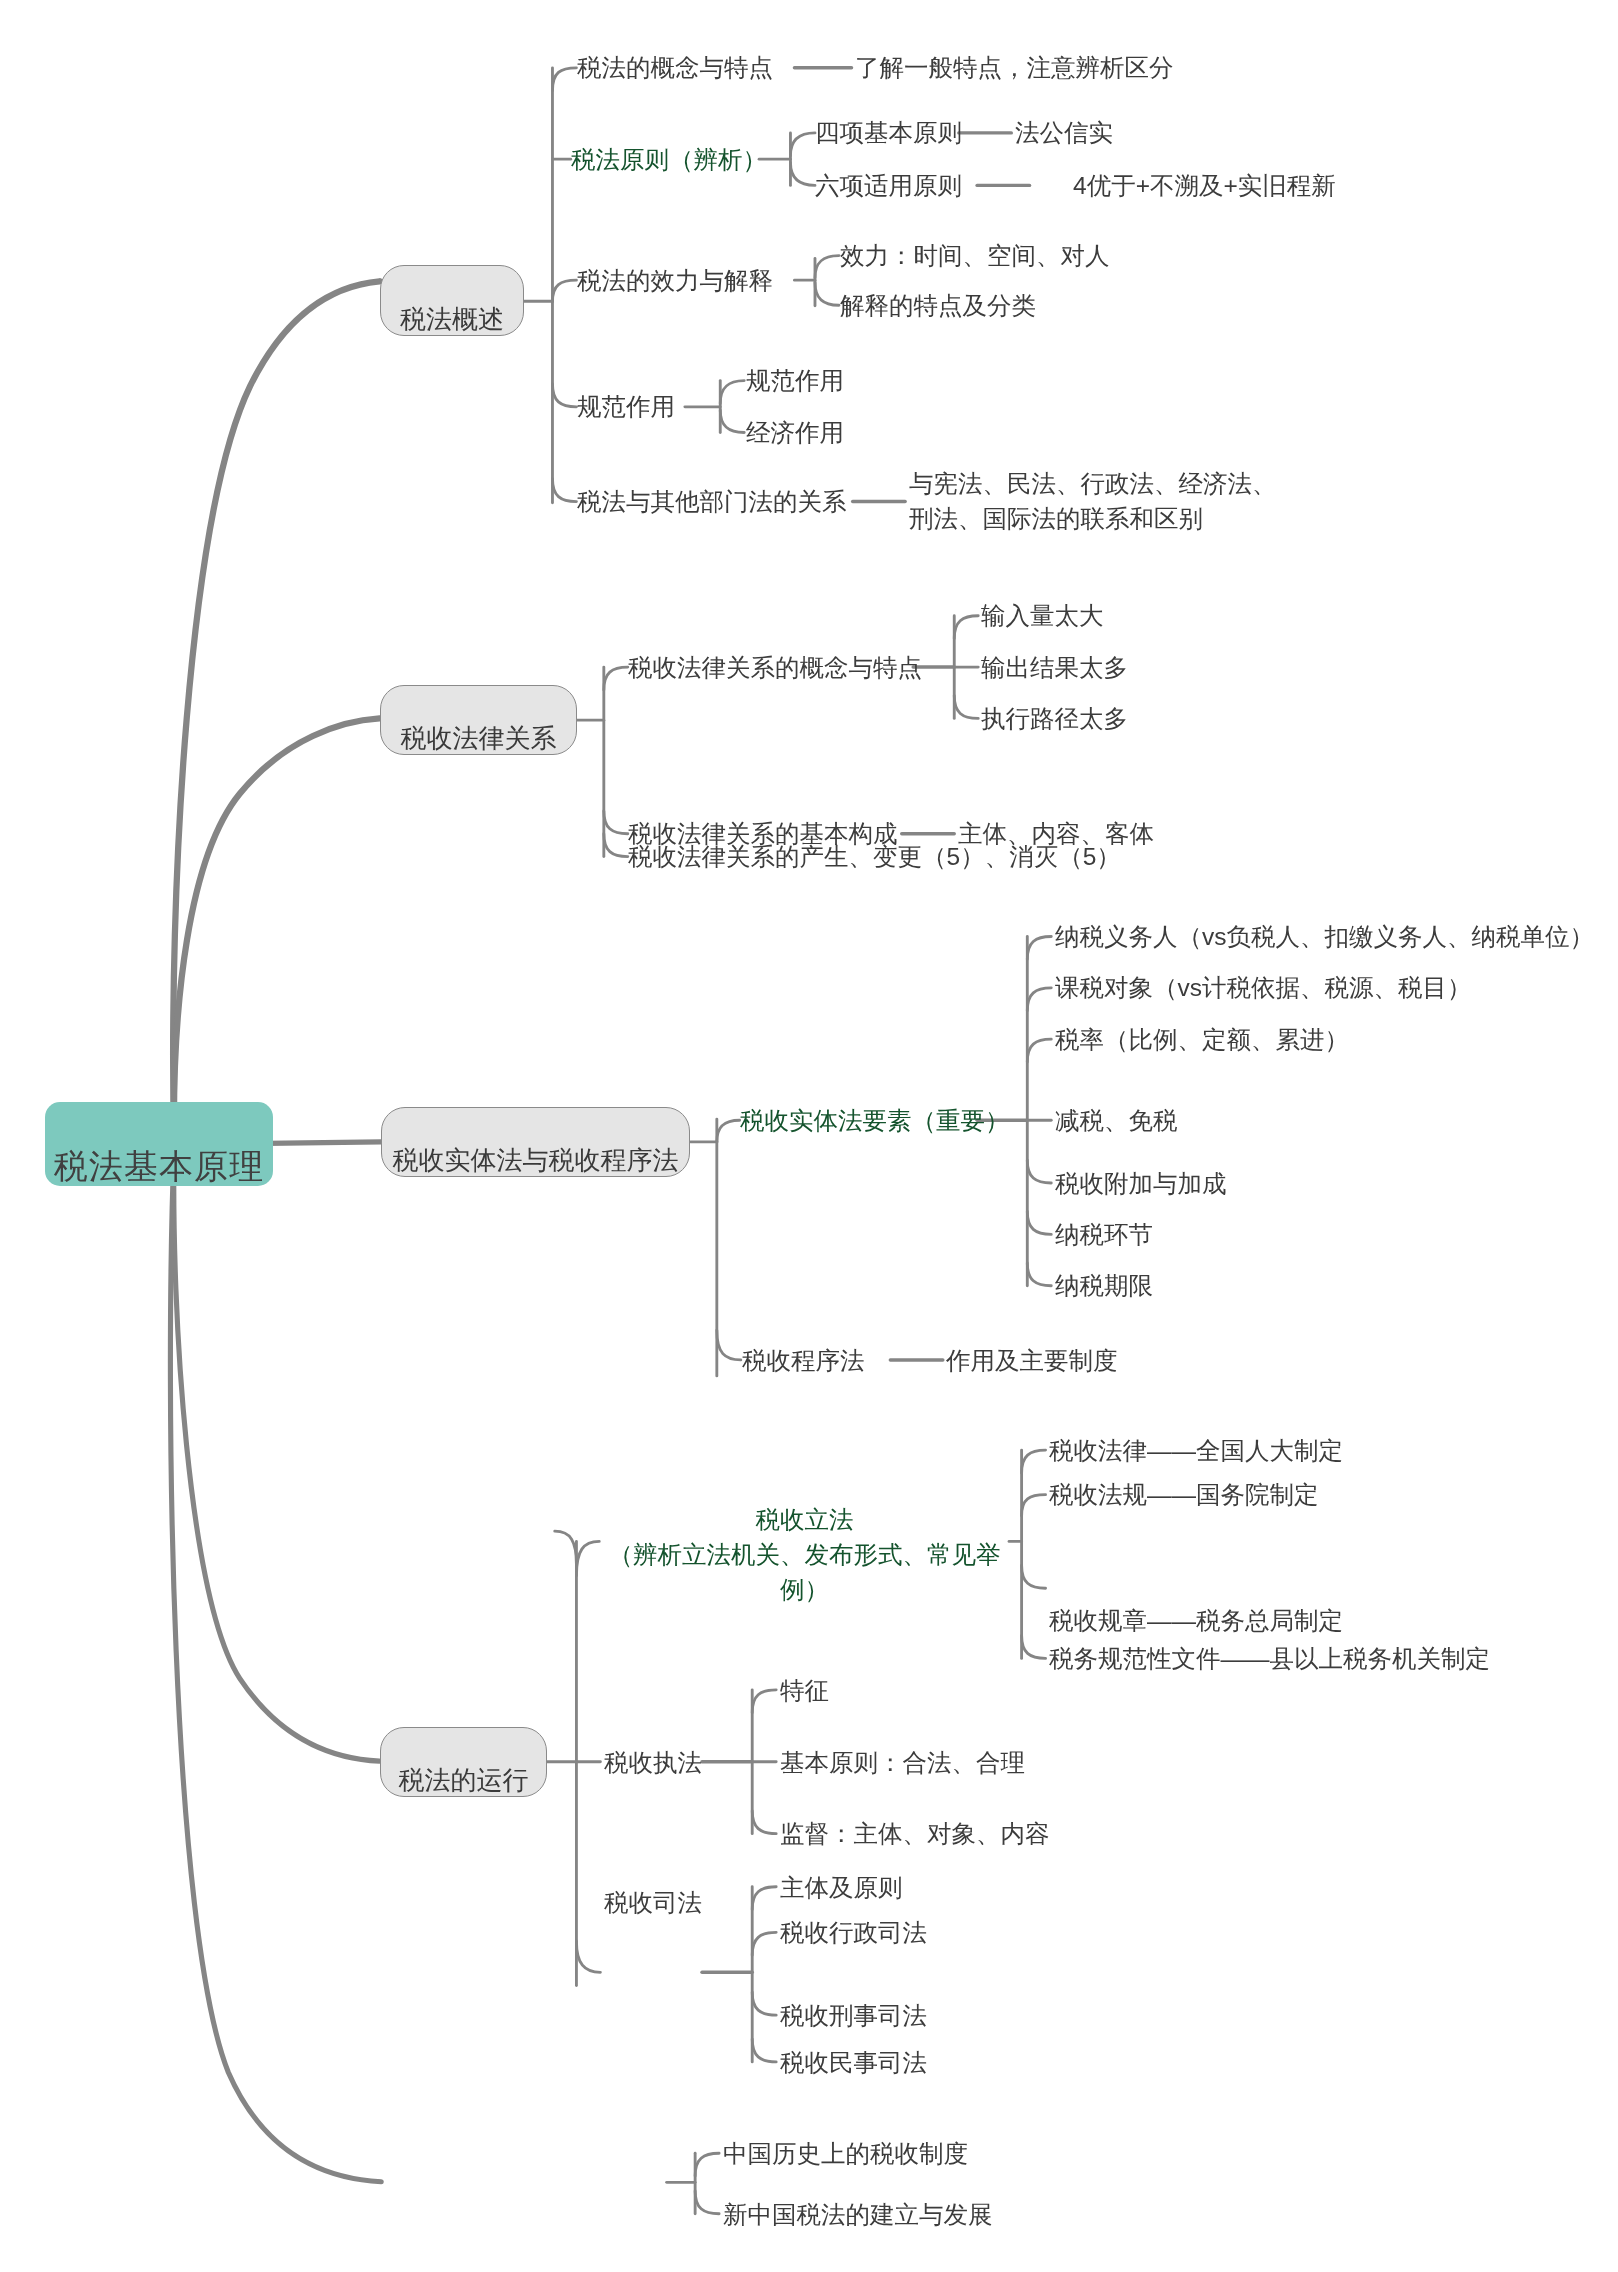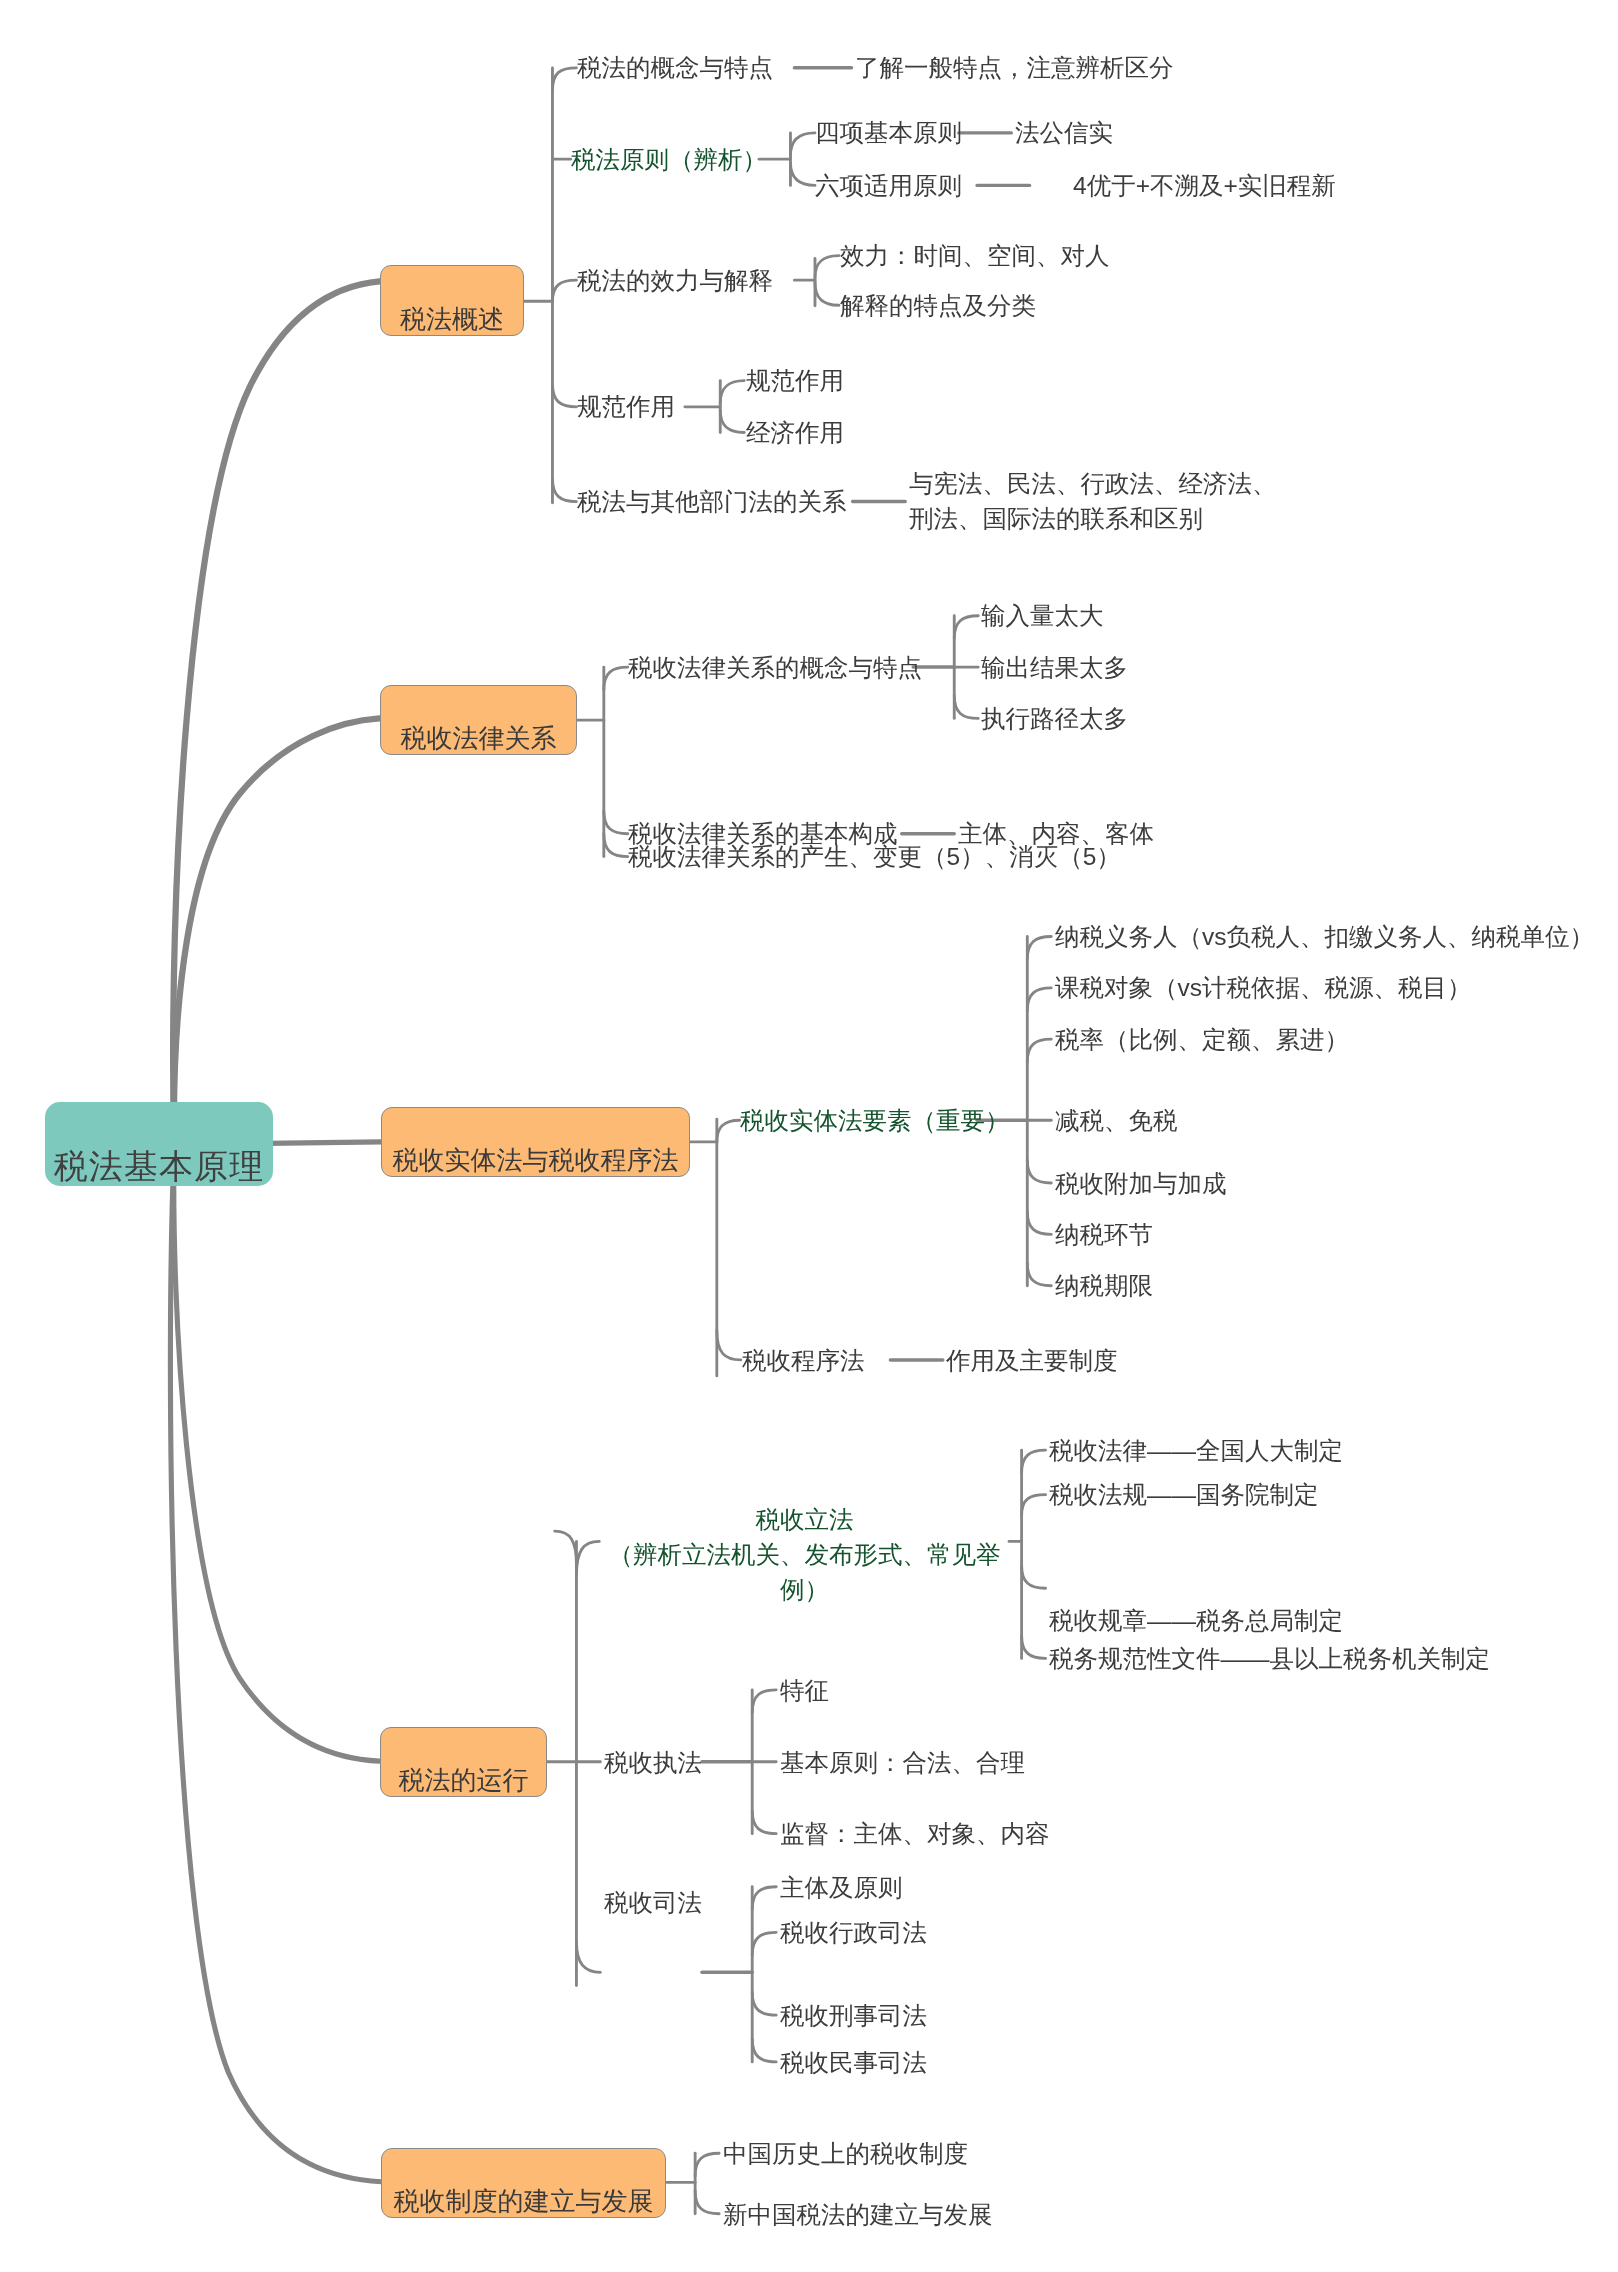--- a/index.html
+++ b/index.html
@@ -5,21 +5,21 @@
   html,body{margin:0;padding:0;background:#ffffff;}
   body{font-family:"Liberation Sans","DejaVu Sans",sans-serif;}
   #mindmap-root{position:relative;width:1618px;height:2273px;background:#fff;overflow:hidden;}
   svg#edges{position:absolute;left:0;top:0;width:1618px;height:2273px;}
   .node{position:absolute;box-sizing:border-box;display:flex;align-items:flex-end;justify-content:center;}
   .root-node{
     background:#7dc9be;border-radius:15px;color:#404040;
     font-size:34px;letter-spacing:1.1px;line-height:1.15;
   }
   .boxed{
-    background:#fdba74;border:1.7px solid #8a8a8a;border-radius:11px;
+    background:#e5e5e5;border:1.7px solid #8a8a8a;border-radius:24px;
     color:#3a3a3a;font-size:26px;line-height:1.2;white-space:nowrap;
   }
   .plain{
     color:#3c3c3c;font-size:24.5px;line-height:1.25;white-space:nowrap;
     justify-content:flex-start;
   }
   .plain.accent{color:#14532d;}
   .plain.multiline{white-space:normal;display:block;line-height:1.42;}
   .plain.centerline{text-align:center;}
 </style>
@@ -361,23 +361,20 @@
   <div class="node plain" style="left:780px;top:1915px;width:194px;height:34px;">
     <span>税收行政司法</span>
   </div>
   <div class="node plain" style="left:780px;top:1998px;width:194px;height:34px;">
     <span>税收刑事司法</span>
   </div>
   <div class="node plain" style="left:780px;top:2045px;width:194px;height:34px;">
     <span>税收民事司法</span>
   </div>
 
-  <div class="node boxed" style="left:381px;top:2148px;width:285px;height:70px;">
-    <span>税收制度的建立与发展</span>
-  </div>
   <div class="node plain" style="left:723px;top:2136px;width:274px;height:34px;">
     <span>中国历史上的税收制度</span>
   </div>
   <div class="node plain" style="left:723px;top:2197px;width:297px;height:34px;">
     <span>新中国税法的建立与发展</span>
   </div>
 
 </div>
 
 

